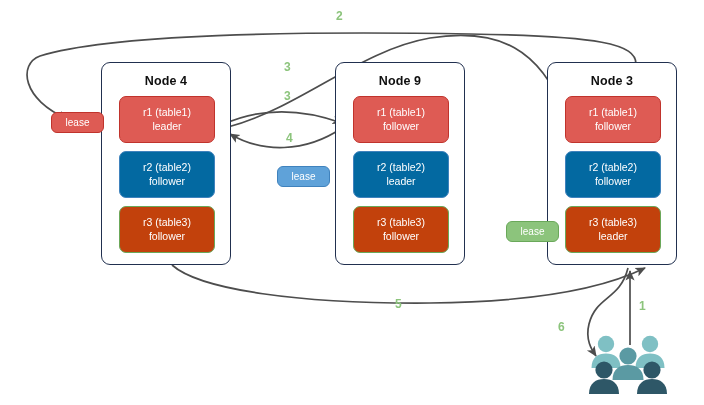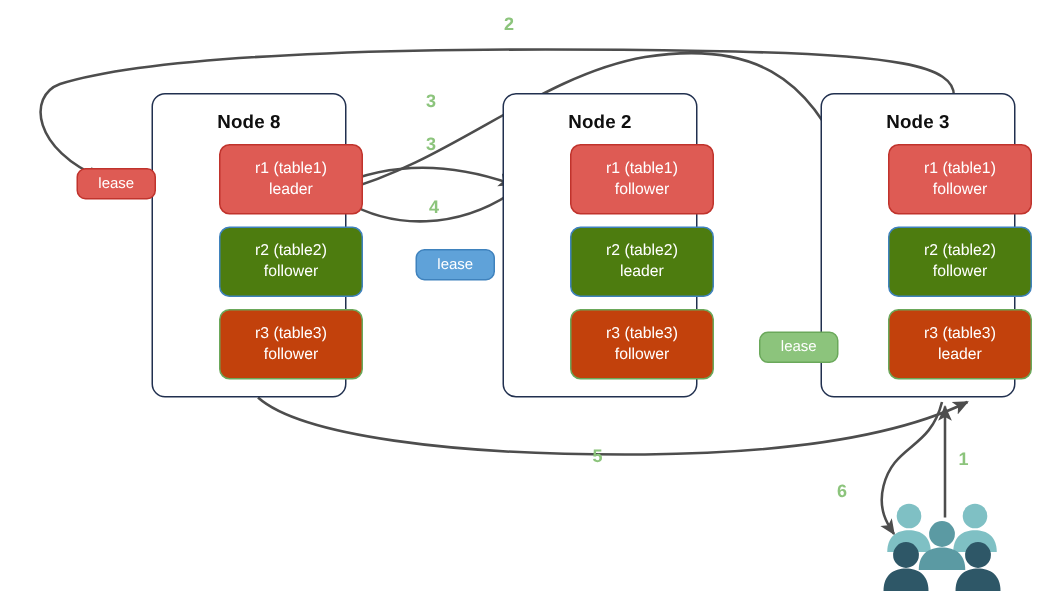--- a/index.html
+++ b/index.html
@@ -52,25 +52,24 @@
     box-sizing: border-box;
     border-radius: 7px;
     display: flex;
     flex-direction: column;
     align-items: center;
     justify-content: center;
     color: #ffffff;
     font-size: 10.5px;
     line-height: 13.5px;
     text-align: center;
-    margin-left: 27px;
   }
   .replica .ln { display: block; }
   .r-red   { background: #de5b54; border: 1.5px solid #c0332c; }
-  .r-blue  { background: #4d7c0f; border: 1.5px solid #3f82bd; }
+  .r-blue  { background: #0369a1; border: 1.5px solid #3f82bd; }
   .r-green { background: #c2410c; border: 1.5px solid #6aa85a; }
 
   .lease {
     position: absolute;
     box-sizing: border-box;
     border-radius: 6px;
     color: #ffffff;
     font-size: 10px;
     display: flex;
     align-items: center;
@@ -135,37 +134,37 @@
     <span>lease</span>
   </div>
   <div class="lease l-blue" style="left:277px; top:166px; width:53px;">
     <span>lease</span>
   </div>
   <div class="lease l-green" style="left:506px; top:221px; width:53px;">
     <span>lease</span>
   </div>
 
   <div class="node-box" style="left:101px; top:62px; width:130px; height:203px;">
-    <div class="node-title">Node 8</div>
+    <div class="node-title">Node 4</div>
     <div class="replica r-red" style="top:33px;">
       <span class="ln">r1 (table1)</span>
       <span class="ln">leader</span>
     </div>
     <div class="replica r-blue" style="top:88px;">
       <span class="ln">r2 (table2)</span>
       <span class="ln">follower</span>
     </div>
     <div class="replica r-green" style="top:143px;">
       <span class="ln">r3 (table3)</span>
       <span class="ln">follower</span>
     </div>
   </div>
 
   <div class="node-box" style="left:335px; top:62px; width:130px; height:203px;">
-    <div class="node-title">Node 2</div>
+    <div class="node-title">Node 9</div>
     <div class="replica r-red" style="top:33px;">
       <span class="ln">r1 (table1)</span>
       <span class="ln">follower</span>
     </div>
     <div class="replica r-blue" style="top:88px;">
       <span class="ln">r2 (table2)</span>
       <span class="ln">leader</span>
     </div>
     <div class="replica r-green" style="top:143px;">
       <span class="ln">r3 (table3)</span>

